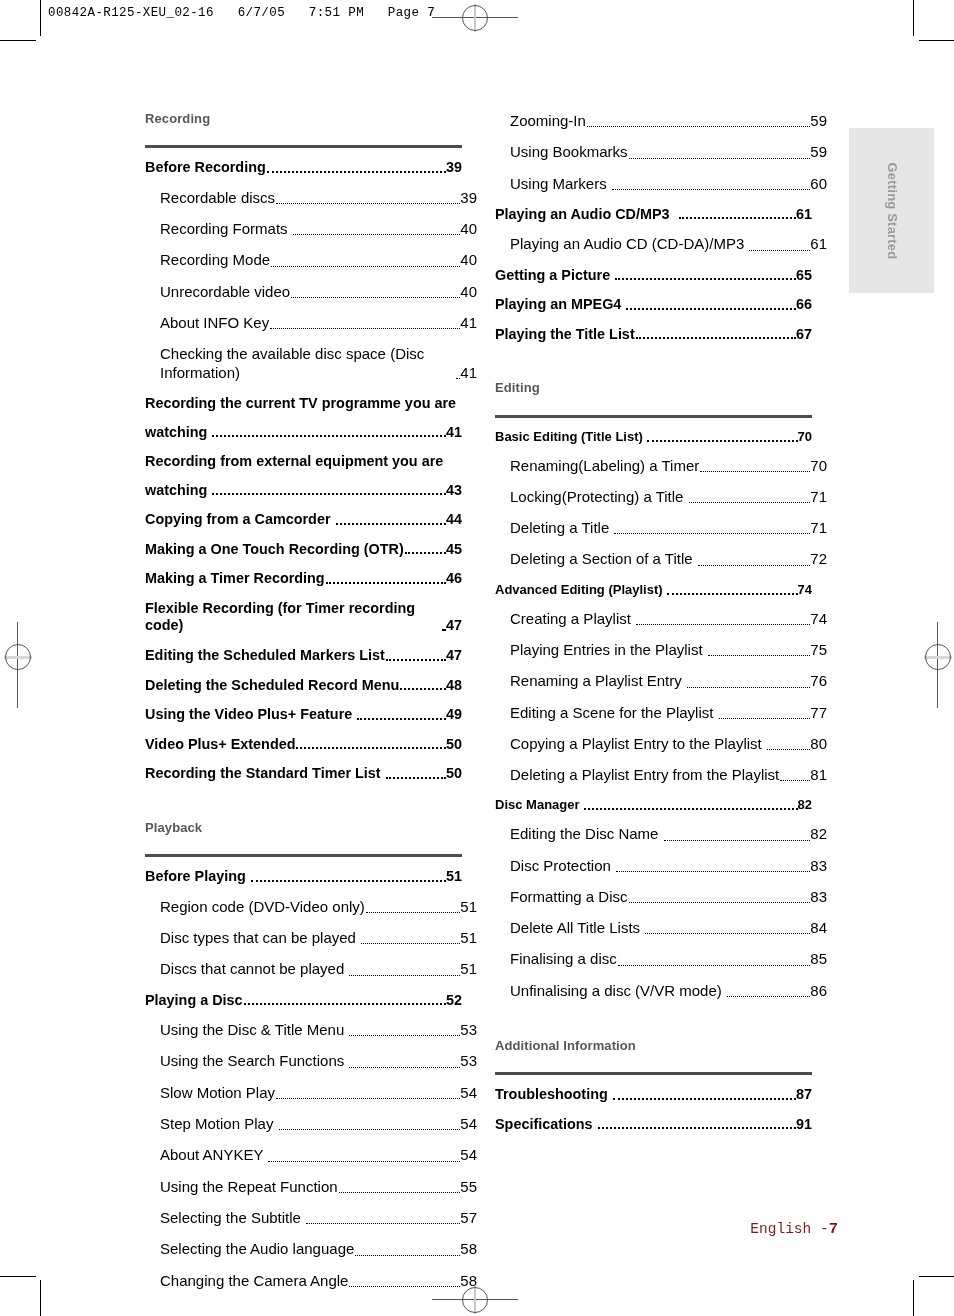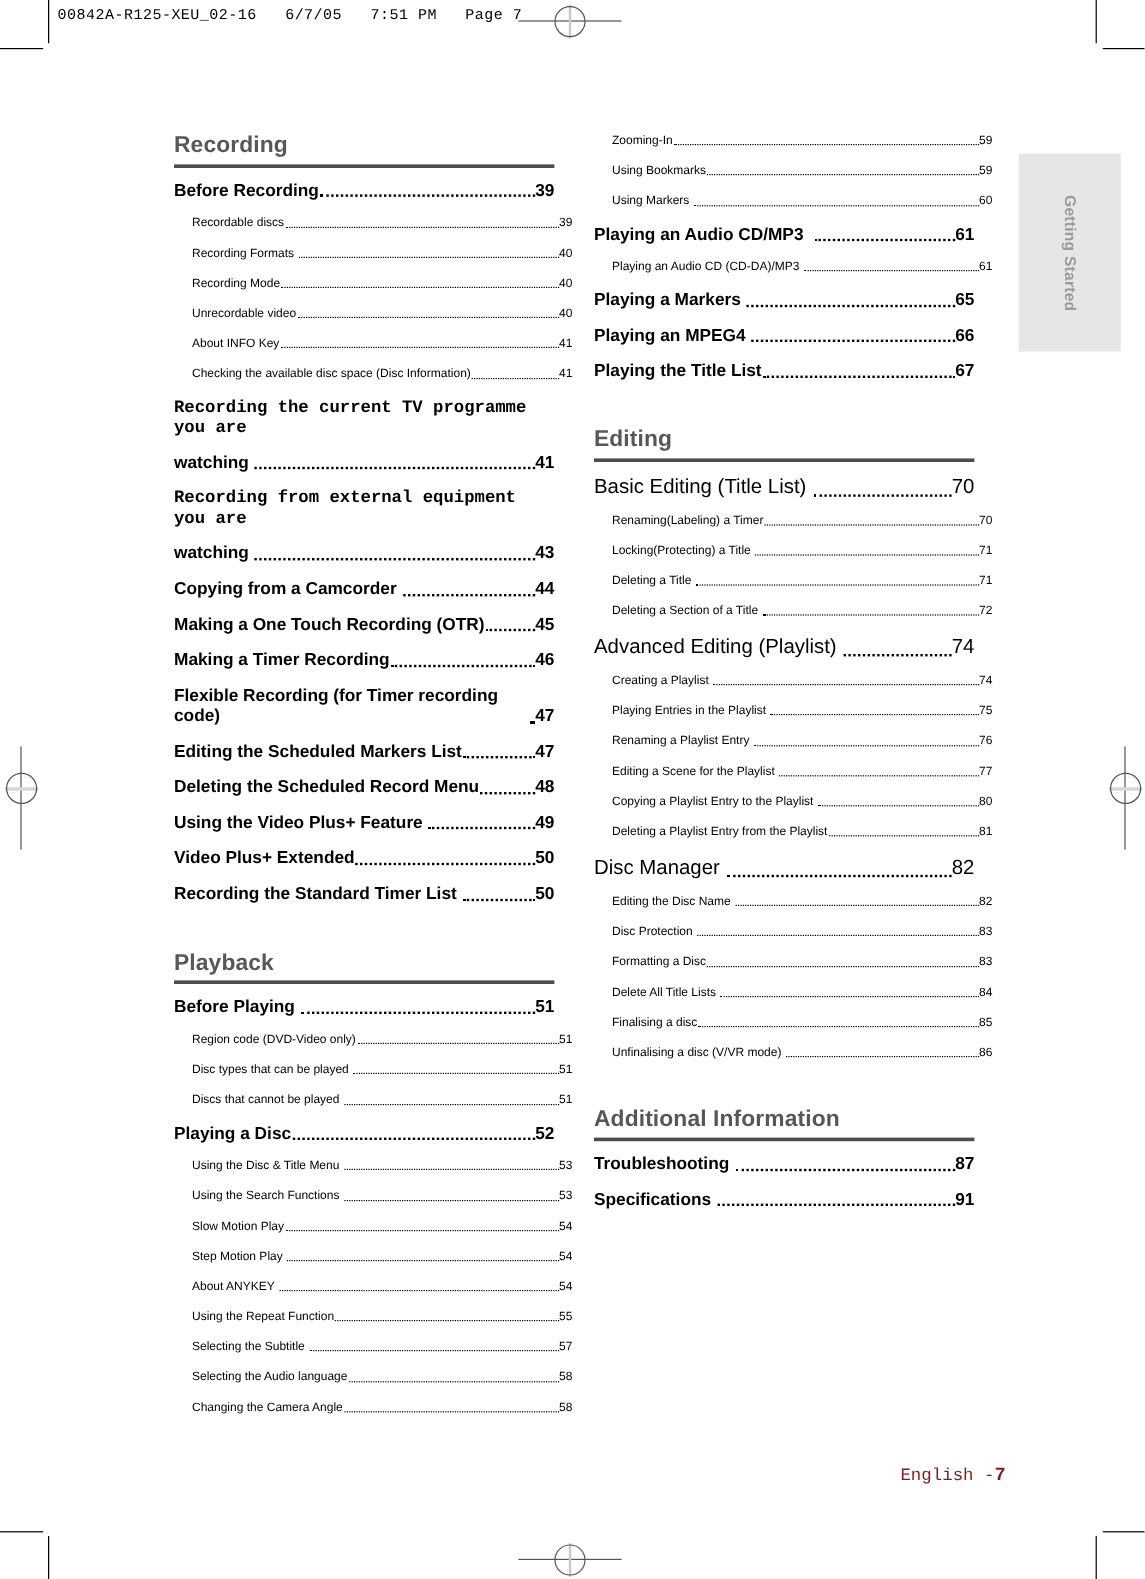--- a/index.html
+++ b/index.html
@@ -77,26 +77,26 @@
     position: absolute;
     top: 0;
     width: 317px;
   }
   .col-left  { left: 145px; }
   .col-right { left: 495px; }
 
   
   .section { margin-bottom: 2px; }
   .section-title {
-    font-size: 19px;
+    font-size: 13px;
     font-weight: bold;
     color: #575757;
     letter-spacing: 0.1px;
     line-height: 1.1;
-    padding-bottom: 4px;
+    padding-bottom: 19px;
   }
   .section-rule {
     height: 3px;
     background: #4d4d4d;
     margin-bottom: 11px;
   }
 
   
   .entry {
     display: flex;
@@ -118,34 +118,34 @@
   
   .lvl1 {
     font-size: 14.4px;
     font-weight: bold;
     margin: 0 0 12px 0;
   }
   .lvl1 .leader { border-bottom-width: 2px; margin-bottom: 4px; }
 
   
   .lvl1s {
-    font-size: 17px;
-    font-weight: normal;
+    font-size: 13px;
+    font-weight: bold;
     margin: 0 0 12px 0;
   }
   .lvl1s .leader { border-bottom-width: 2px; margin-bottom: 3px; }
 
   
   .lvl2 {
-    font-size: 10px;
+    font-size: 15px;
     font-weight: normal;
     margin: 0 0 13px 15px;
   }
   .lvl2 .leader { border-bottom-width: 1px; margin-bottom: 3px; }
-  .entry.noleader { margin-bottom: 11px; font-family: Liberation Mono, monospace; }
+  .entry.noleader { margin-bottom: 11px; }
   .section-gap { height: 26px; }
 
   
   .footer {
     position: absolute;
     right: 116px;
     bottom: 78px;
     font-size: 14.5px;
     color: #7f1d1d;
     white-space: nowrap;
@@ -388,21 +388,21 @@
             <span class="etext">Playing an Audio CD/MP3  </span>
             <span class="leader"></span>
             <span class="epage">61</span>
           </div>
           <div class="entry lvl2">
             <span class="etext">Playing an Audio CD (CD-DA)/MP3 </span>
             <span class="leader"></span>
             <span class="epage">61</span>
           </div>
           <div class="entry lvl1">
-            <span class="etext">Playing a Markers </span>
+            <span class="etext">Getting a Picture </span>
             <span class="leader"></span>
             <span class="epage">65</span>
           </div>
           <div class="entry lvl1">
             <span class="etext">Playing an MPEG4 </span>
             <span class="leader"></span>
             <span class="epage">66</span>
           </div>
           <div class="entry lvl1">
             <span class="etext">Playing the Title List</span>

